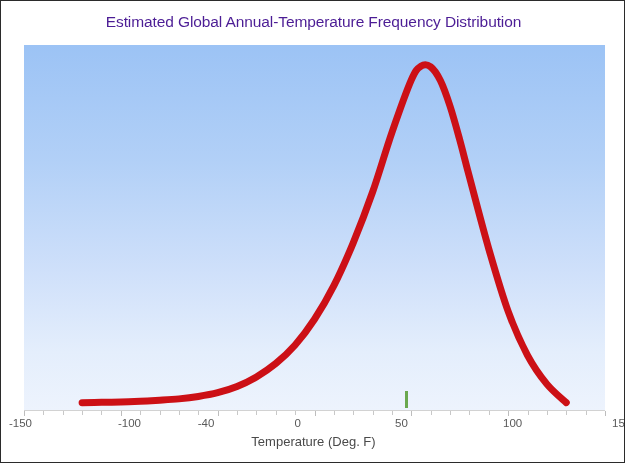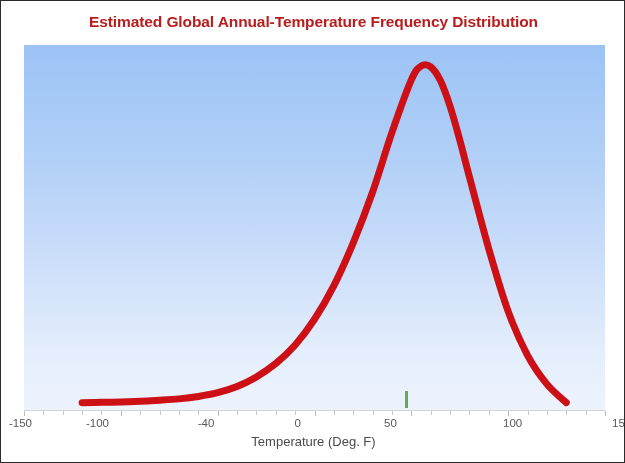--- a/index.html
+++ b/index.html
@@ -19,22 +19,22 @@
     border: 1px solid #2b2b2b;
     overflow: hidden;
   }
   #chart-title {
     position: absolute;
     left: 0;
     top: 12px;
     width: 625px;
     text-align: center;
     font-size: 15.5px;
-    font-weight: bold;
-    color: #b91c1c;
+    font-weight: normal;
+    color: #4c1d95;
     letter-spacing: -0.1px;
     white-space: nowrap;
   }
   #plot-area {
     position: absolute;
     left: 23px;
     top: 44px;
     width: 581px;
     height: 365px;
     background: linear-gradient(to bottom, #9cc3f5 0%, #b2d0f7 32%, #cfe0fa 62%, #e4eefc 84%, #edf3fd 100%);
@@ -140,23 +140,23 @@
       <div class="x-minor-tick" style="left: 487.8px;"></div>
       <div class="x-major-tick" style="left: 507.167px;"></div>
       <div class="x-minor-tick" style="left: 526.533px;"></div>
       <div class="x-minor-tick" style="left: 545.9px;"></div>
       <div class="x-minor-tick" style="left: 565.267px;"></div>
       <div class="x-minor-tick" style="left: 584.633px;"></div>
       <div class="x-major-tick" style="left: 604px;"></div>
     </div>
   <div id="x-labels-container">
       <div class="x-tick-label" style="left: 28px;">-150</div>
-      <div class="x-tick-label" style="left: 105px;">-100</div>
+      <div class="x-tick-label" style="left: 137px;">-100</div>
       <div class="x-tick-label" style="left: 216.667px;">-40</div>
       <div class="x-tick-label" style="left: 313.5px;">0</div>
-      <div class="x-tick-label" style="left: 403px;">50</div>
+      <div class="x-tick-label" style="left: 414px;">50</div>
       <div class="x-tick-label" style="left: 522px;">100</div>
       <div class="x-tick-label" style="left: 631px;">150</div>
     </div>
 
   <div id="x-axis-label">Temperature (Deg. F)</div>
 
 </div>
 
 </body></html>

